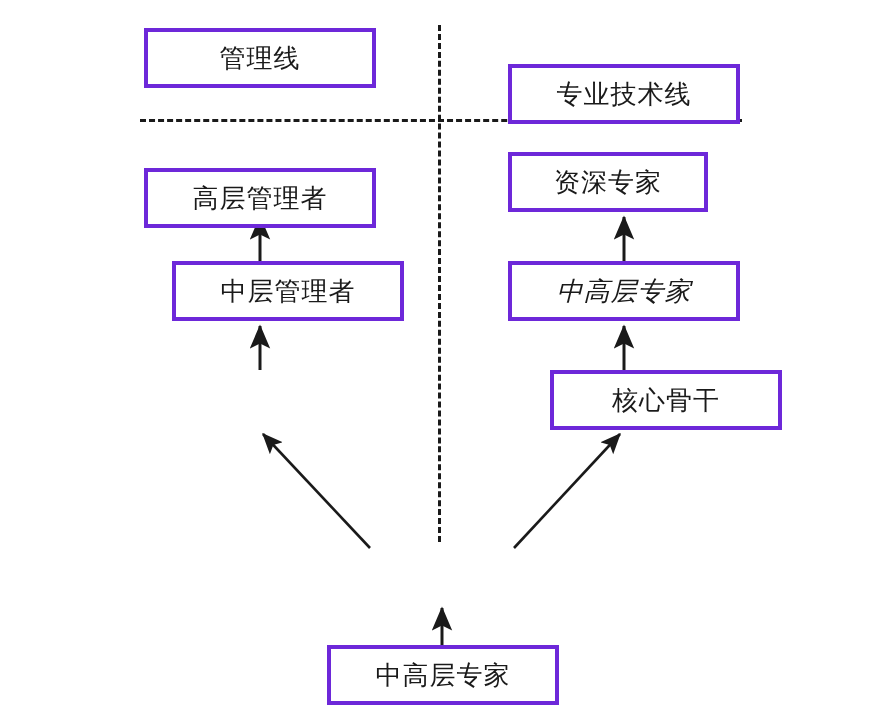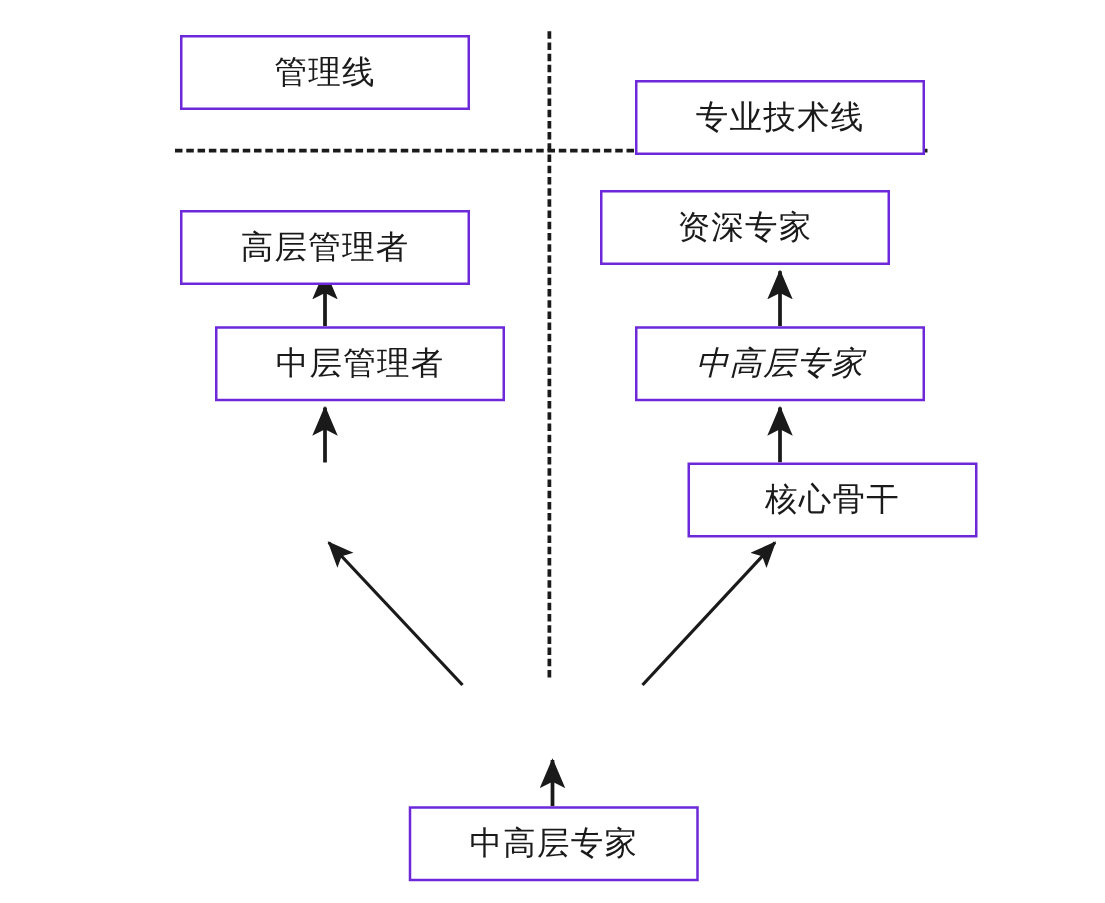--- a/index.html
+++ b/index.html
@@ -13,41 +13,41 @@
   #canvas {
     position: relative;
     width: 884px;
     height: 722px;
     background: #ffffff;
     overflow: hidden;
   }
   .node {
     position: absolute;
     box-sizing: border-box;
-    border: 2px solid #6d28d9;
+    border: 4px solid #6d28d9;
     background: #ffffff;
     display: flex;
     align-items: center;
     justify-content: center;
     color: #1a1a1a;
     font-size: 26px;
     line-height: 1;
     letter-spacing: 1px;
     white-space: nowrap;
     font-weight: 400;
   }
   
   #node-mgmt-line   { left: 144px; top: 28px;  width: 232px; height: 60px; }
   #node-tech-line   { left: 508px; top: 28px;  width: 232px; height: 60px; margin-top: 36px; }
   
   #node-senior-mgr  { left: 144px; top: 168px; width: 232px; height: 60px; }
   #node-middle-mgr  { left: 144px; top: 261px; width: 232px; height: 60px; margin-left: 28px; }
   #node-junior-mgr  { left: 144px; top: 370px; width: 232px; height: 60px; }
   
-  #node-senior-expert { left: 480px; top: 152px; width: 232px; height: 60px; }
+  #node-senior-expert { left: 508px; top: 152px; width: 200px; height: 60px; }
   #node-mid-high-expert { left: 508px; top: 261px; width: 232px; height: 60px; font-style: italic; }
   #node-core-backbone { left: 508px; top: 370px; width: 232px; height: 60px; margin-left: 42px; }
   
   #node-backbone    { left: 327px; top: 542px; width: 232px; height: 60px; }
   #node-frontline   { left: 327px; top: 645px; width: 232px; height: 60px; }
 
   .divider-h, .divider-v {
     position: absolute;
   }
   .divider-h {

